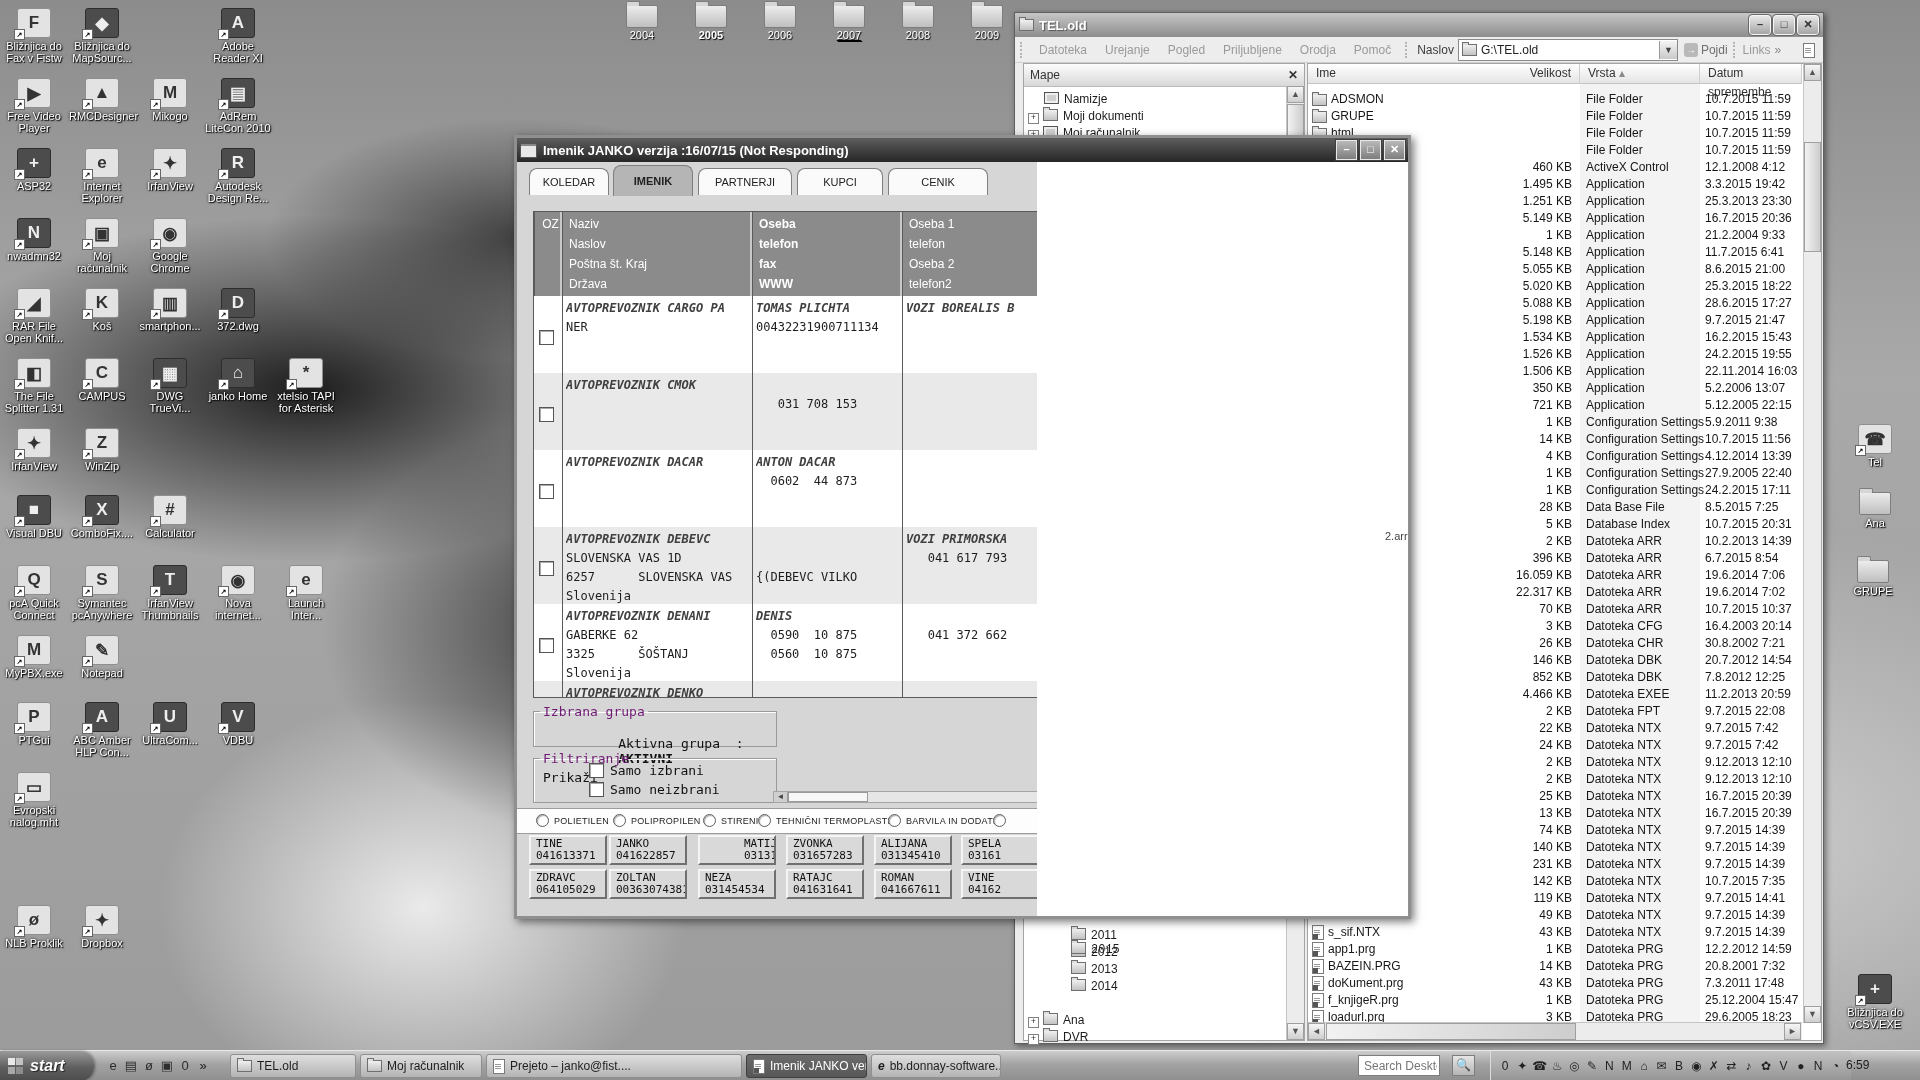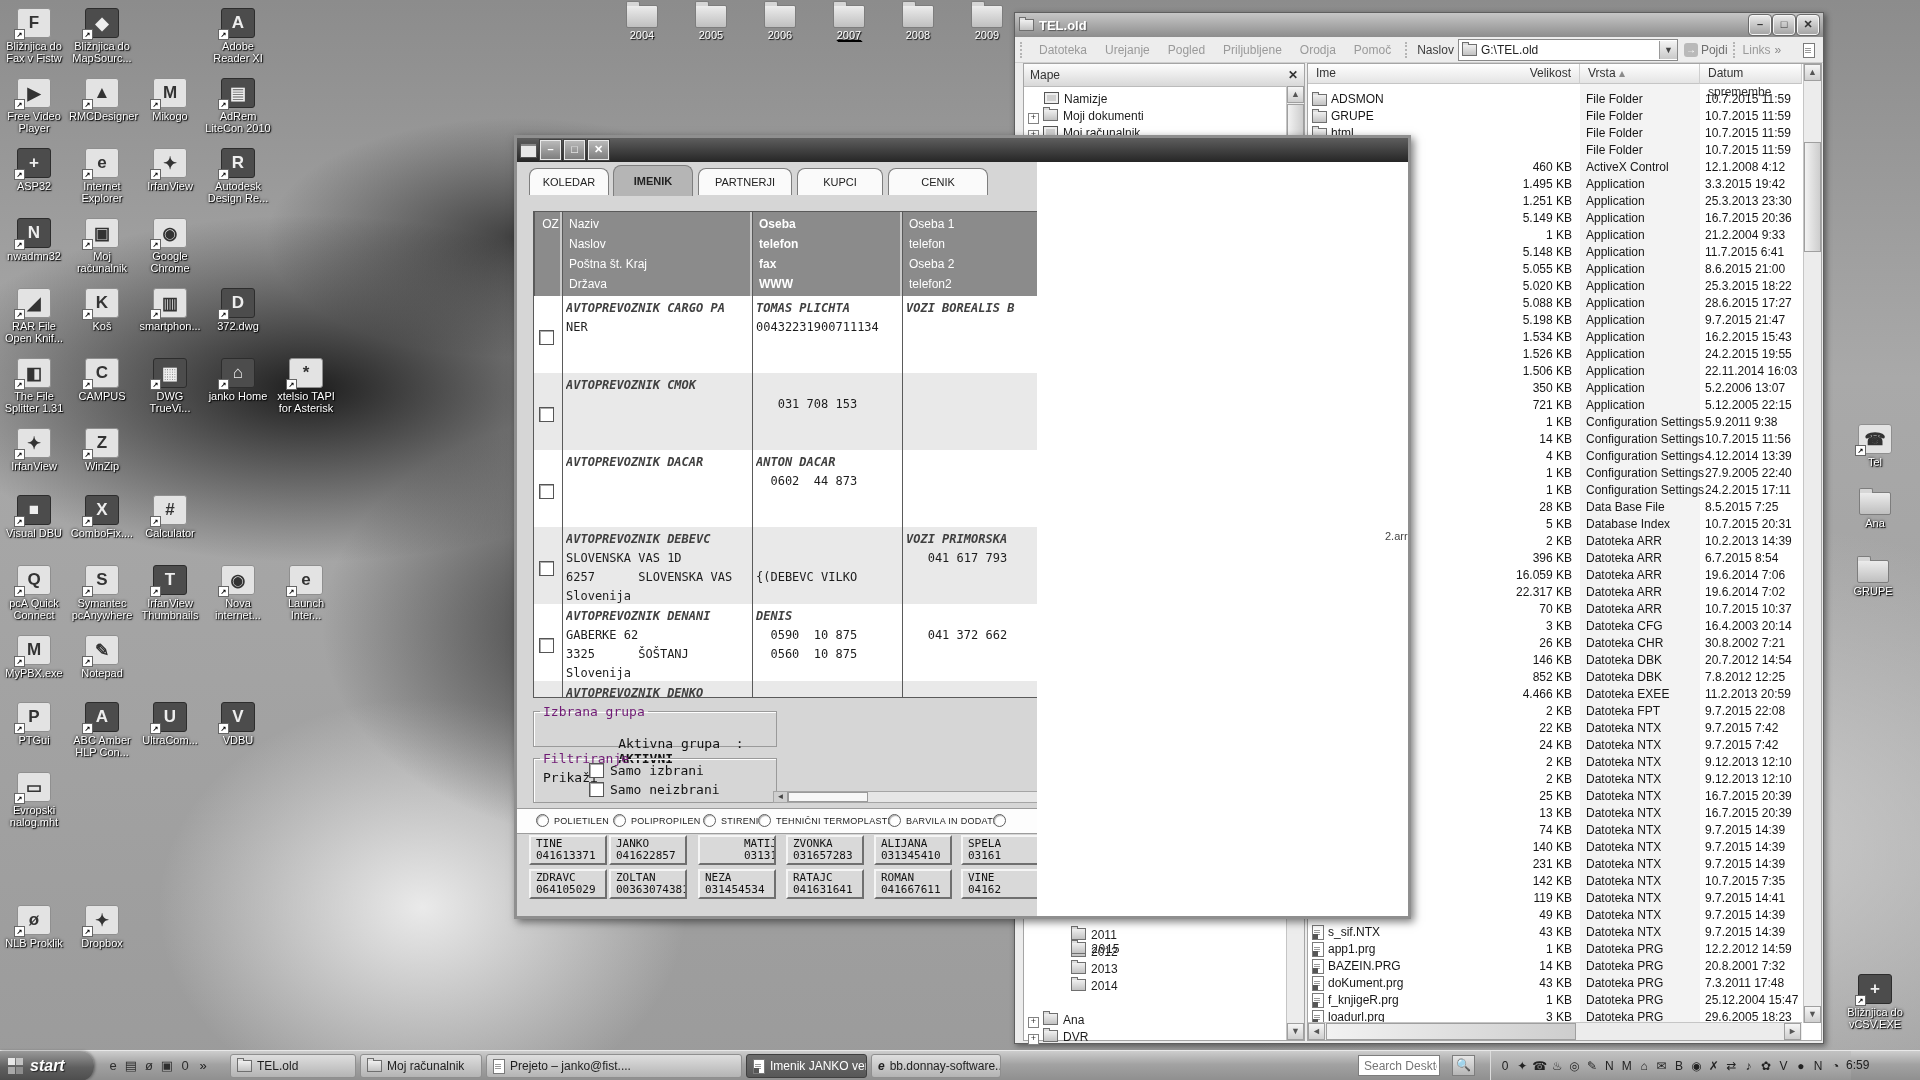--- a/index.html
+++ b/index.html
@@ -165,21 +165,21 @@
 </head>
 <body>
 
 <div class="desktop">
 
   <div id="topFolders">
       <div class="yearfold" style="left: 610px; top: 1px;">
         <div class="foldicon"></div>
         <div class="lbl">2004</div>
       </div>
-      <div class="yearfold" style="left: 679px; top: 1px;">
+      <div class="yearfold" style="left: 679px; top: 1px; font-weight: bold;">
         <div class="foldicon"></div>
         <div class="lbl">2005</div>
       </div>
       <div class="yearfold" style="left: 748px; top: 1px;">
         <div class="foldicon"></div>
         <div class="lbl">2006</div>
       </div>
       <div class="yearfold" style="left: 817px; top: 1px; text-decoration: underline;">
         <div class="foldicon"></div>
         <div class="lbl">2007</div>
@@ -766,20 +766,21 @@
         <div class="sbtn" style="left:0;top:0">◄</div>
         <div class="sthumb" style="left:18px;top:0;height:17px;width:250px"></div>
         <div class="sbtn" style="left:476px;top:0">►</div>
       </div>
     </div>
   </div>
 
   <div class="imenik">
     <div class="im-title">
       <span class="appic"></span>
+      <span class="t">Imenik  JANKO   verzija :16/07/15 (Not Responding)</span>
       <div class="im-btn">–</div>
       <div class="im-btn">□</div>
       <div class="im-btn">✕</div>
     </div>
     <div class="im-content">
       <div id="tabs">
           <div class="tab" style="left: 12px; width: 80px;">KOLEDAR</div>
           <div class="tab active" style="left: 96px; width: 80px;">IMENIK</div>
           <div class="tab" style="left: 181px; width: 94px;">PARTNERJI</div>
           <div class="tab" style="left: 280px; width: 86px;">KUPCI</div>

